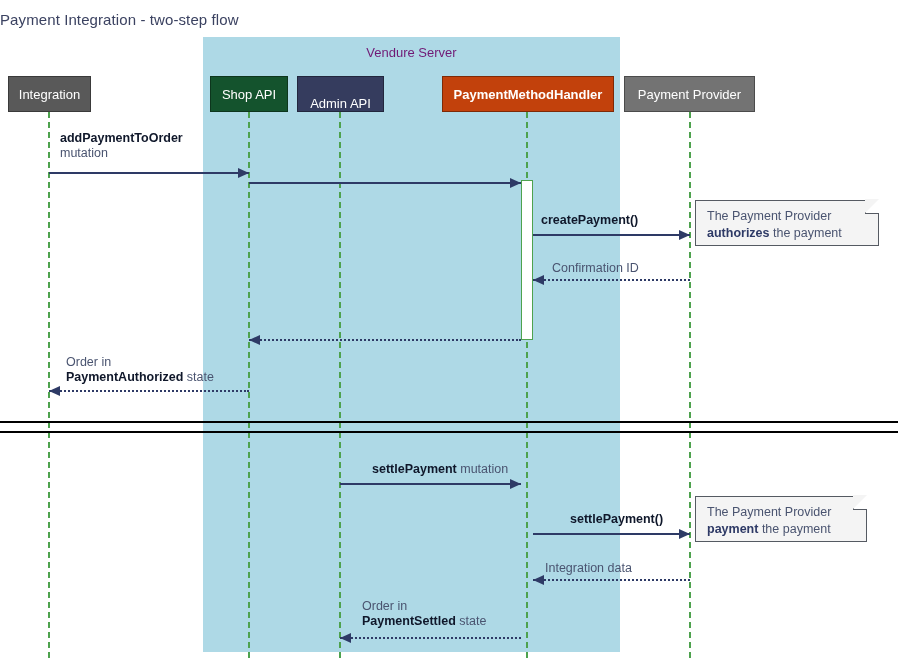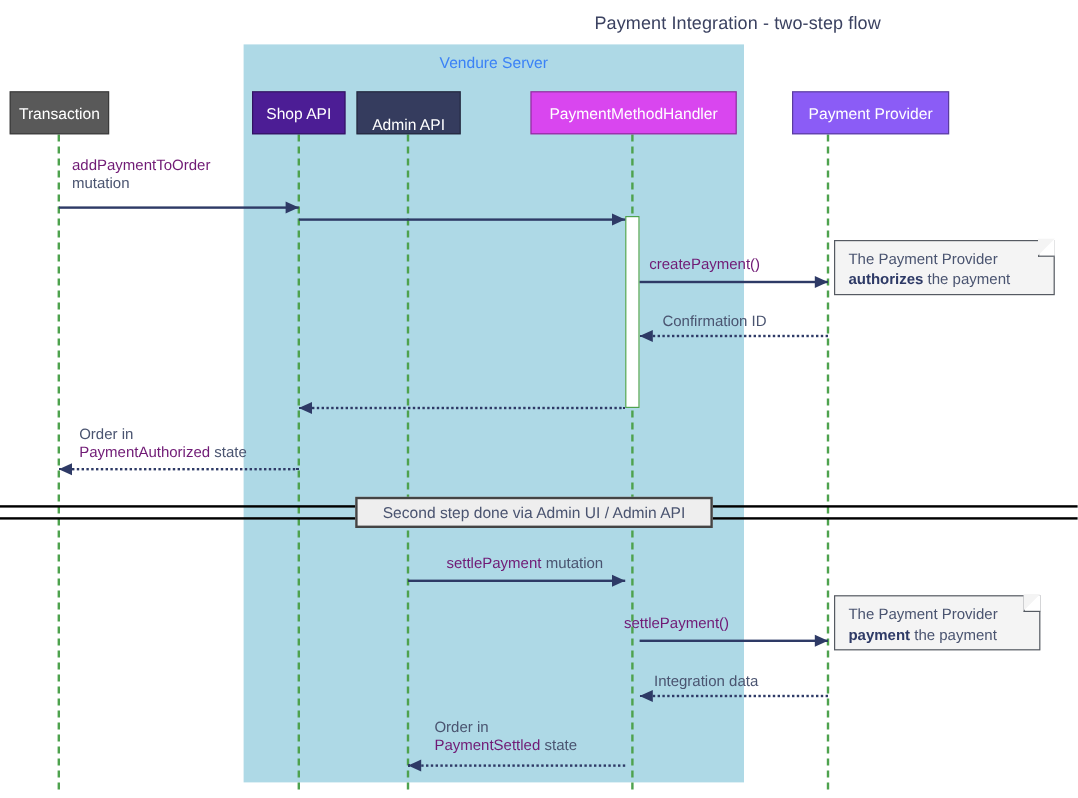--- a/index.html
+++ b/index.html
@@ -2,26 +2,26 @@
 <html><head>
 <meta charset="utf-8">
 <style>
   html,body{margin:0;padding:0;background:#ffffff;}
   body{width:898px;height:665px;position:relative;overflow:hidden;
        font-family:"Liberation Sans","DejaVu Sans",sans-serif;
        color:#333a56;-webkit-font-smoothing:antialiased;}
 
   #diagram{position:absolute;left:0;top:0;width:898px;height:665px;}
 
-  .title{position:absolute;left:0;top:11px;width:734px;text-align:right;
+  .title{position:absolute;left:0;top:11px;width:734px;text-align:left;
          font-size:15px;color:#3b4261;letter-spacing:.1px;}
 
   
   .groupbox{position:absolute;background:#aed9e6;}
-  .group-label{position:absolute;font-size:13px;color:#3b82f6;text-align:center;}
+  .group-label{position:absolute;font-size:13px;color:#701a75;text-align:center;}
 
   
   .lifeline{position:absolute;width:0;border-left:2px dashed #4ea24e;}
 
   
   .pbox{position:absolute;box-sizing:border-box;display:flex;align-items:center;
         justify-content:center;font-size:13px;color:#ffffff;
         border:1px solid rgba(0,0,0,.35);}
 
   
@@ -30,21 +30,21 @@
   
   .msg-line{position:absolute;height:0;border-top:2px solid #2e3a66;}
   .msg-line.dotted{border-top:2px dotted #2e3a66;}
   .arrowhead{position:absolute;width:0;height:0;}
   .arrowhead.right{border-top:5px solid transparent;border-bottom:5px solid transparent;
                    border-left:11px solid #2e3a66;}
   .arrowhead.left{border-top:5px solid transparent;border-bottom:5px solid transparent;
                   border-right:11px solid #2e3a66;}
   .msg-label{position:absolute;font-size:12.5px;color:#4a5470;line-height:15px;
              white-space:nowrap;}
-  .msg-label b{color:#701a75;font-weight:normal;}
+  .msg-label b{color:#0f172a;font-weight:bold;}
 
   
   .note{position:absolute;background:#f4f4f4;border:1px solid #555a62;box-sizing:border-box;
         font-size:12.5px;color:#4a5470;line-height:17px;padding:7px 10px 11px 11px;}
   .note b{color:#2e3a66;font-weight:bold;}
   .note .fold{position:absolute;right:-1px;top:-1px;width:13px;height:13px;
               background:#ffffff;border-left:1px solid #555a62;border-bottom:1px solid #555a62;
               transform:skew(0deg);}
   .note .fold:after{content:"";position:absolute;left:-1px;top:-1px;width:0;height:0;
               border-top:14px solid #f4f4f4;border-right:14px solid transparent;}
@@ -63,32 +63,32 @@
 <div class="groupbox" style="left: 203px; top: 37px; width: 417px; height: 615px; background: rgb(174, 217, 230);"></div>
     <div class="group-label" style="left: 203px; top: 45px; width: 417px;">Vendure Server</div>
     <div class="lifeline" style="left: 48px; top: 112px; height: 546px; border-left-color: rgb(78, 162, 78);"></div>
     <div class="lifeline" style="left: 248px; top: 112px; height: 546px; border-left-color: rgb(78, 162, 78);"></div>
     <div class="lifeline" style="left: 339px; top: 112px; height: 546px; border-left-color: rgb(78, 162, 78);"></div>
     <div class="lifeline" style="left: 526px; top: 112px; height: 546px; border-left-color: rgb(78, 162, 78);"></div>
     <div class="lifeline" style="left: 689px; top: 112px; height: 546px; border-left-color: rgb(78, 162, 78);"></div>
     <div class="divline" style="top: 421px;"></div>
     <div class="divline" style="top: 431px;"></div>
     <div class="pbox" style="left: 8px; top: 76px; width: 83px; height: 36px; background: rgb(89, 89, 89);">
-      <div>Transaction</div>
+      <div>Integration</div>
     </div>
-    <div class="pbox" style="left: 210px; top: 76px; width: 78px; height: 36px; background: #4c1d95;">
+    <div class="pbox" style="left: 210px; top: 76px; width: 78px; height: 36px; background: #14532d;">
       <div>Shop API</div>
     </div>
     <div class="pbox" style="left: 297px; top: 76px; width: 87px; height: 36px; background: rgb(53, 60, 94); align-items: flex-end;">
       <div>Admin API</div>
     </div>
-    <div class="pbox" style="left: 442px; top: 76px; width: 172px; height: 36px; background: #d946ef;">
+    <div class="pbox" style="left: 442px; top: 76px; width: 172px; height: 36px; background: #c2410c; font-weight: bold;">
       <div>PaymentMethodHandler</div>
     </div>
-    <div class="pbox" style="left: 660px; top: 76px; width: 131px; height: 36px; background: #8b5cf6;">
+    <div class="pbox" style="left: 624px; top: 76px; width: 131px; height: 36px; background: #737373;">
       <div>Payment Provider</div>
     </div>
     <div class="activation" style="left: 521px; top: 180px; width: 12px; height: 160px;"></div>
     <div class="msg-line" style="left: 49px; top: 172px; width: 200px;"></div>
     <div class="arrowhead right" style="left: 238px; top: 168px;"></div>
     <div class="msg-label" style="left: 60px; top: 131px;"><b>addPaymentToOrder</b><br>mutation</div>
     <div class="msg-line" style="left: 249px; top: 182px; width: 272px;"></div>
     <div class="arrowhead right" style="left: 510px; top: 178px;"></div>
     <div class="msg-line" style="left: 533px; top: 234px; width: 157px;"></div>
     <div class="arrowhead right" style="left: 679px; top: 230px;"></div>
@@ -99,29 +99,28 @@
     <div class="msg-line dotted" style="left: 249px; top: 339px; width: 272px;"></div>
     <div class="arrowhead left" style="left: 249px; top: 335px;"></div>
     <div class="msg-line dotted" style="left: 49px; top: 390px; width: 200px;"></div>
     <div class="arrowhead left" style="left: 49px; top: 386px;"></div>
     <div class="msg-label" style="left: 66px; top: 355px;">Order in<br><b>PaymentAuthorized</b> state</div>
     <div class="msg-line" style="left: 340px; top: 483px; width: 181px;"></div>
     <div class="arrowhead right" style="left: 510px; top: 479px;"></div>
     <div class="msg-label" style="left: 372px; top: 462px;"><b>settlePayment</b> mutation</div>
     <div class="msg-line" style="left: 533px; top: 533px; width: 157px;"></div>
     <div class="arrowhead right" style="left: 679px; top: 529px;"></div>
-    <div class="msg-label" style="left: 520px; top: 512px;"><b>settlePayment()</b></div>
+    <div class="msg-label" style="left: 570px; top: 512px;"><b>settlePayment()</b></div>
     <div class="msg-line dotted" style="left: 533px; top: 579px; width: 157px;"></div>
     <div class="arrowhead left" style="left: 533px; top: 575px;"></div>
     <div class="msg-label" style="left: 545px; top: 561px;">Integration data</div>
     <div class="msg-line dotted" style="left: 340px; top: 637px; width: 181px;"></div>
     <div class="arrowhead left" style="left: 340px; top: 633px;"></div>
     <div class="msg-label" style="left: 362px; top: 599px;">Order in<br><b>PaymentSettled</b> state</div>
     <div class="note" style="left: 695px; top: 200px; width: 184px; height: 46px;">
       <div>The Payment Provider<br><b>authorizes</b> the payment</div>
       <div class="fold"></div>
     </div>
     <div class="note" style="left: 695px; top: 496px; width: 172px; height: 46px;">
       <div>The Payment Provider<br><b>payment</b> the payment</div>
       <div class="fold"></div>
     </div>
-    <div class="divbox" style="left: 296px; top: 414px; width: 298px; height: 26px;">Second step done via Admin UI / Admin API</div>
   </div>
 
 </body></html>

